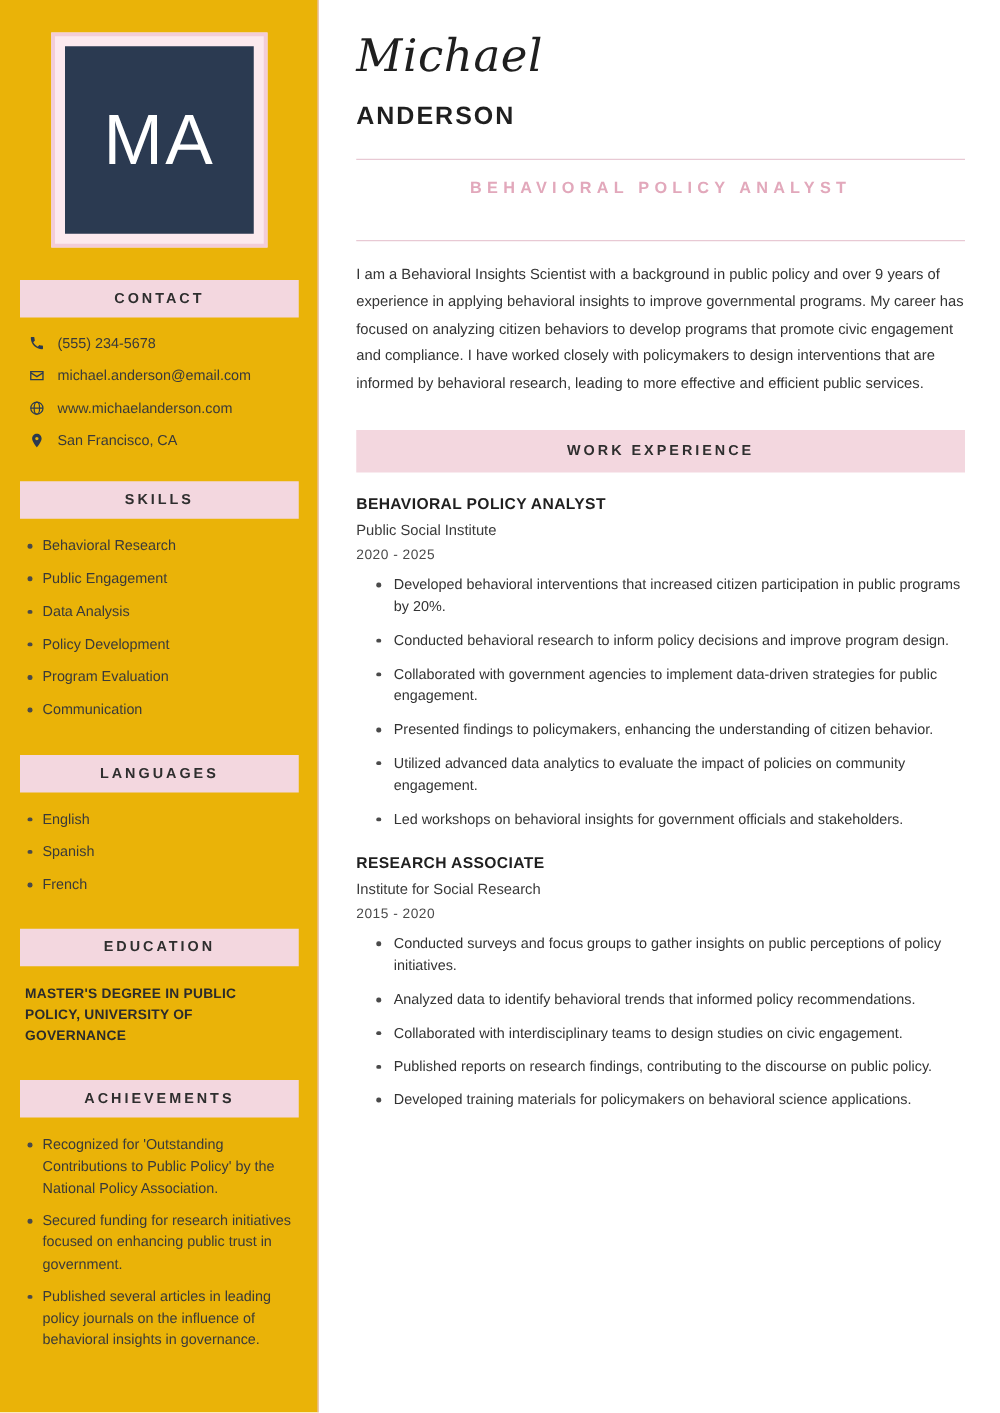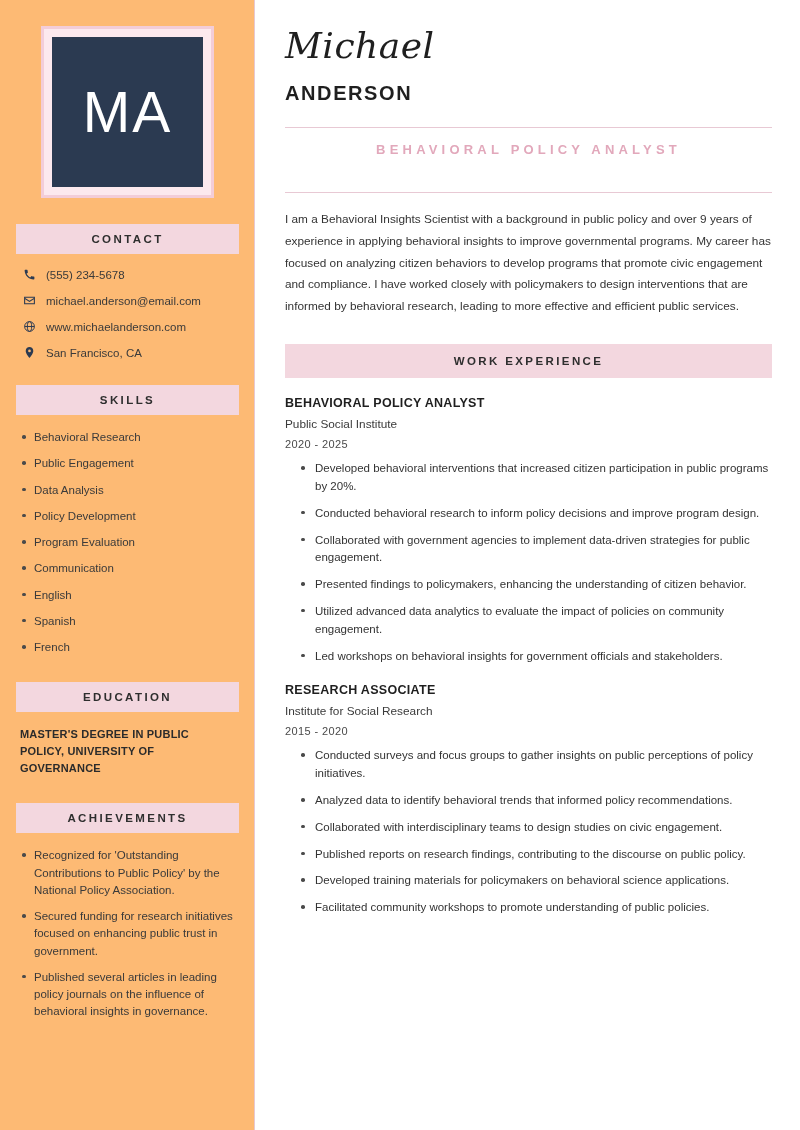--- a/index.html
+++ b/index.html
@@ -14,21 +14,21 @@
     height: 1130px;
     display: flex;
     position: relative;
     background: #ffffff;
   }
 
   
   .sidebar {
     width: 255px;
     min-width: 255px;
-    background: #fdba74;
+    background: #eab308;
     padding: 0 16px;
     position: relative;
   }
   .sidebar::after {
     content: "";
     position: absolute;
     top: 0; right: 0; bottom: 0;
     width: 1px;
     background: #e7c8d2;
   }
@@ -264,20 +264,21 @@
     <div class="side-head">SKILLS</div>
     <ul class="bullets">
       <li>Behavioral Research</li>
       <li>Public Engagement</li>
       <li>Data Analysis</li>
       <li>Policy Development</li>
       <li>Program Evaluation</li>
       <li>Communication</li>
     </ul>
 
+    <div class="side-head">LANGUAGES</div>
     <ul class="bullets">
       <li>English</li>
       <li>Spanish</li>
       <li>French</li>
     </ul>
 
     <div class="side-head">EDUCATION</div>
     <div class="edu-block">MASTER'S DEGREE IN PUBLIC POLICY, UNIVERSITY OF GOVERNANCE</div>
 
     <div class="side-head">ACHIEVEMENTS</div>
@@ -320,18 +321,17 @@
     <div class="job-block">
       <div class="job-name">RESEARCH ASSOCIATE</div>
       <div class="job-org">Institute for Social Research</div>
       <div class="job-dates">2015 - 2020</div>
       <ul class="duties">
         <li>Conducted surveys and focus groups to gather insights on public perceptions of policy initiatives.</li>
         <li>Analyzed data to identify behavioral trends that informed policy recommendations.</li>
         <li>Collaborated with interdisciplinary teams to design studies on civic engagement.</li>
         <li>Published reports on research findings, contributing to the discourse on public policy.</li>
         <li>Developed training materials for policymakers on behavioral science applications.</li>
-        <li>Facilitated community workshops to promote understanding of public policies.</li>
       </ul>
     </div>
 
   </main>
 </div>
 
 </body></html>

